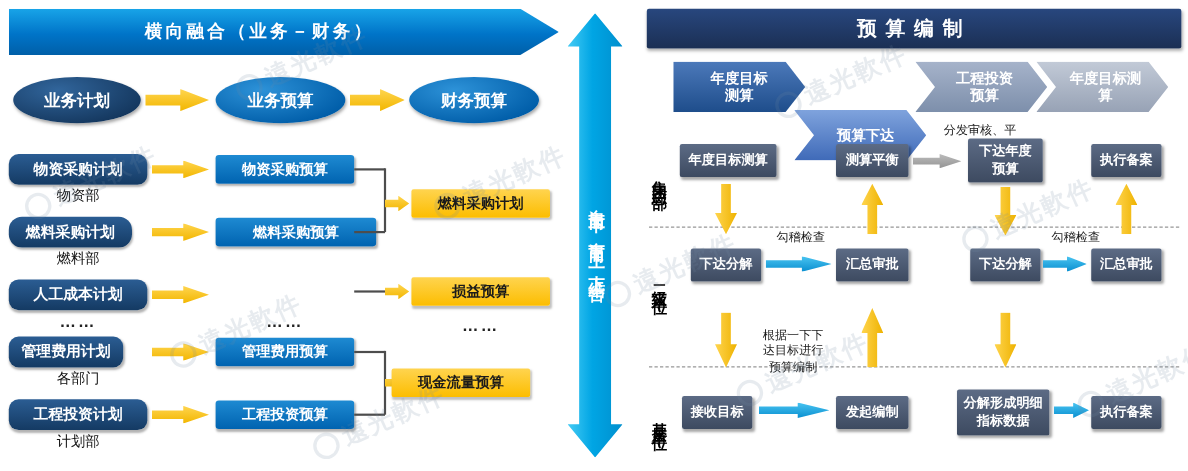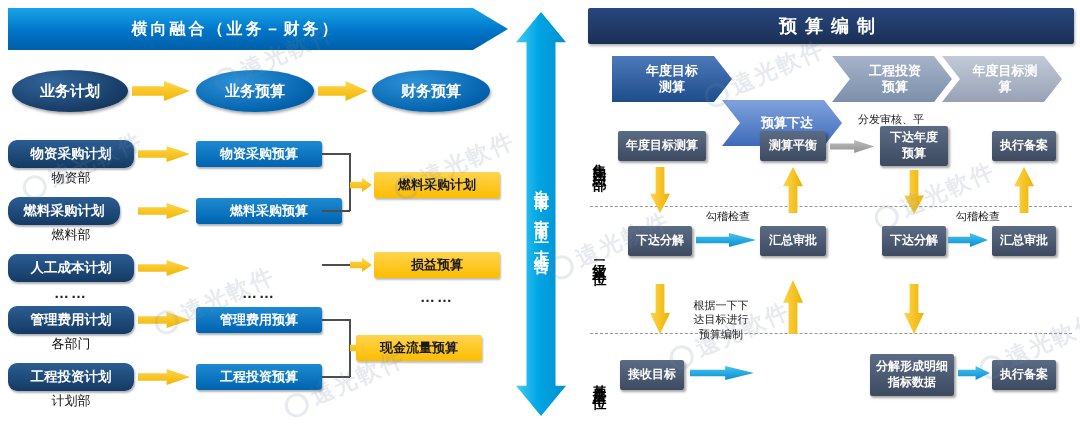--- a/index.html
+++ b/index.html
@@ -91,21 +91,21 @@
   <div class="abs dept flexc" style="left:8px;top:227px;width:126px;height:16px;">燃料部</div>
   <div class="abs h-arrow yellow" style="left:138px;top:203px;width:52px;height:16px;"></div>
   <div class="abs box-blue flexc" style="left:196px;top:198px;width:146px;height:26px;">燃料采购预算</div>
 
   <div class="abs box-navy flexc" style="left:8px;top:254px;width:126px;height:28px;">人工成本计划</div>
   <div class="abs h-arrow yellow" style="left:138px;top:260px;width:52px;height:16px;"></div>
 
   <div class="abs dots flexc" style="left:8px;top:284px;width:126px;height:16px;">……</div>
   <div class="abs dots flexc" style="left:196px;top:284px;width:126px;height:16px;">……</div>
 
-  <div class="abs box-navy flexc" style="left:8px;top:306px;width:126px;height:28px;">管理费用计划</div>
+  <div class="abs box-navy flexc" style="left:8px;top:306px;width:104px;height:28px;">管理费用计划</div>
   <div class="abs dept flexc" style="left:8px;top:336px;width:126px;height:16px;">各部门</div>
   <div class="abs h-arrow yellow" style="left:138px;top:312px;width:52px;height:16px;"></div>
   <div class="abs box-blue flexc" style="left:196px;top:307px;width:126px;height:26px;">管理费用预算</div>
 
   <div class="abs box-navy flexc" style="left:8px;top:363px;width:126px;height:28px;">工程投资计划</div>
   <div class="abs dept flexc" style="left:8px;top:393px;width:126px;height:16px;">计划部</div>
   <div class="abs h-arrow yellow" style="left:138px;top:369px;width:52px;height:16px;"></div>
   <div class="abs box-blue flexc" style="left:196px;top:364px;width:126px;height:26px;">工程投资预算</div>
 
   <div class="abs line" style="left:322px;top:153px;width:28px;height:1.5px;"></div>
@@ -175,20 +175,21 @@
   <div class="abs h-arrow blue" style="left:948px;top:233px;width:40px;height:14px;"></div>
   <div class="abs slate flexc" style="left:992px;top:226px;width:64px;height:30px;">汇总审批</div>
 
   <div class="abs v-arrow down yellow" style="left:650px;top:284px;width:20px;height:50px;"></div>
   <div class="abs note" style="left:690px;top:298px;width:62px;">根据一下下达目标进行预算编制</div>
   <div class="abs v-arrow up yellow" style="left:783px;top:280px;width:20px;height:54px;"></div>
   <div class="abs v-arrow down yellow" style="left:904px;top:284px;width:20px;height:50px;"></div>
 
   <div class="abs slate flexc" style="left:620px;top:360px;width:64px;height:30px;">接收目标</div>
   <div class="abs h-arrow blue" style="left:690px;top:366px;width:64px;height:14px;"></div>
+  <div class="abs slate flexc" style="left:760px;top:360px;width:66px;height:30px;">发起编制</div>
   <div class="abs slate flexc" style="left:870px;top:354px;width:84px;height:42px;padding:0 4px;">分解形成明细指标数据</div>
   <div class="abs h-arrow blue" style="left:958px;top:366px;width:32px;height:14px;"></div>
   <div class="abs slate flexc" style="left:992px;top:360px;width:64px;height:30px;">执行备案</div>
 
   <div class="abs wm" style="left:18px;top:150px;">
     <span class="wm-logo"></span>
     <span>遠光軟件</span>
   </div>
   <div class="abs wm" style="left:210px;top:42px;">
     <span class="wm-logo"></span>

